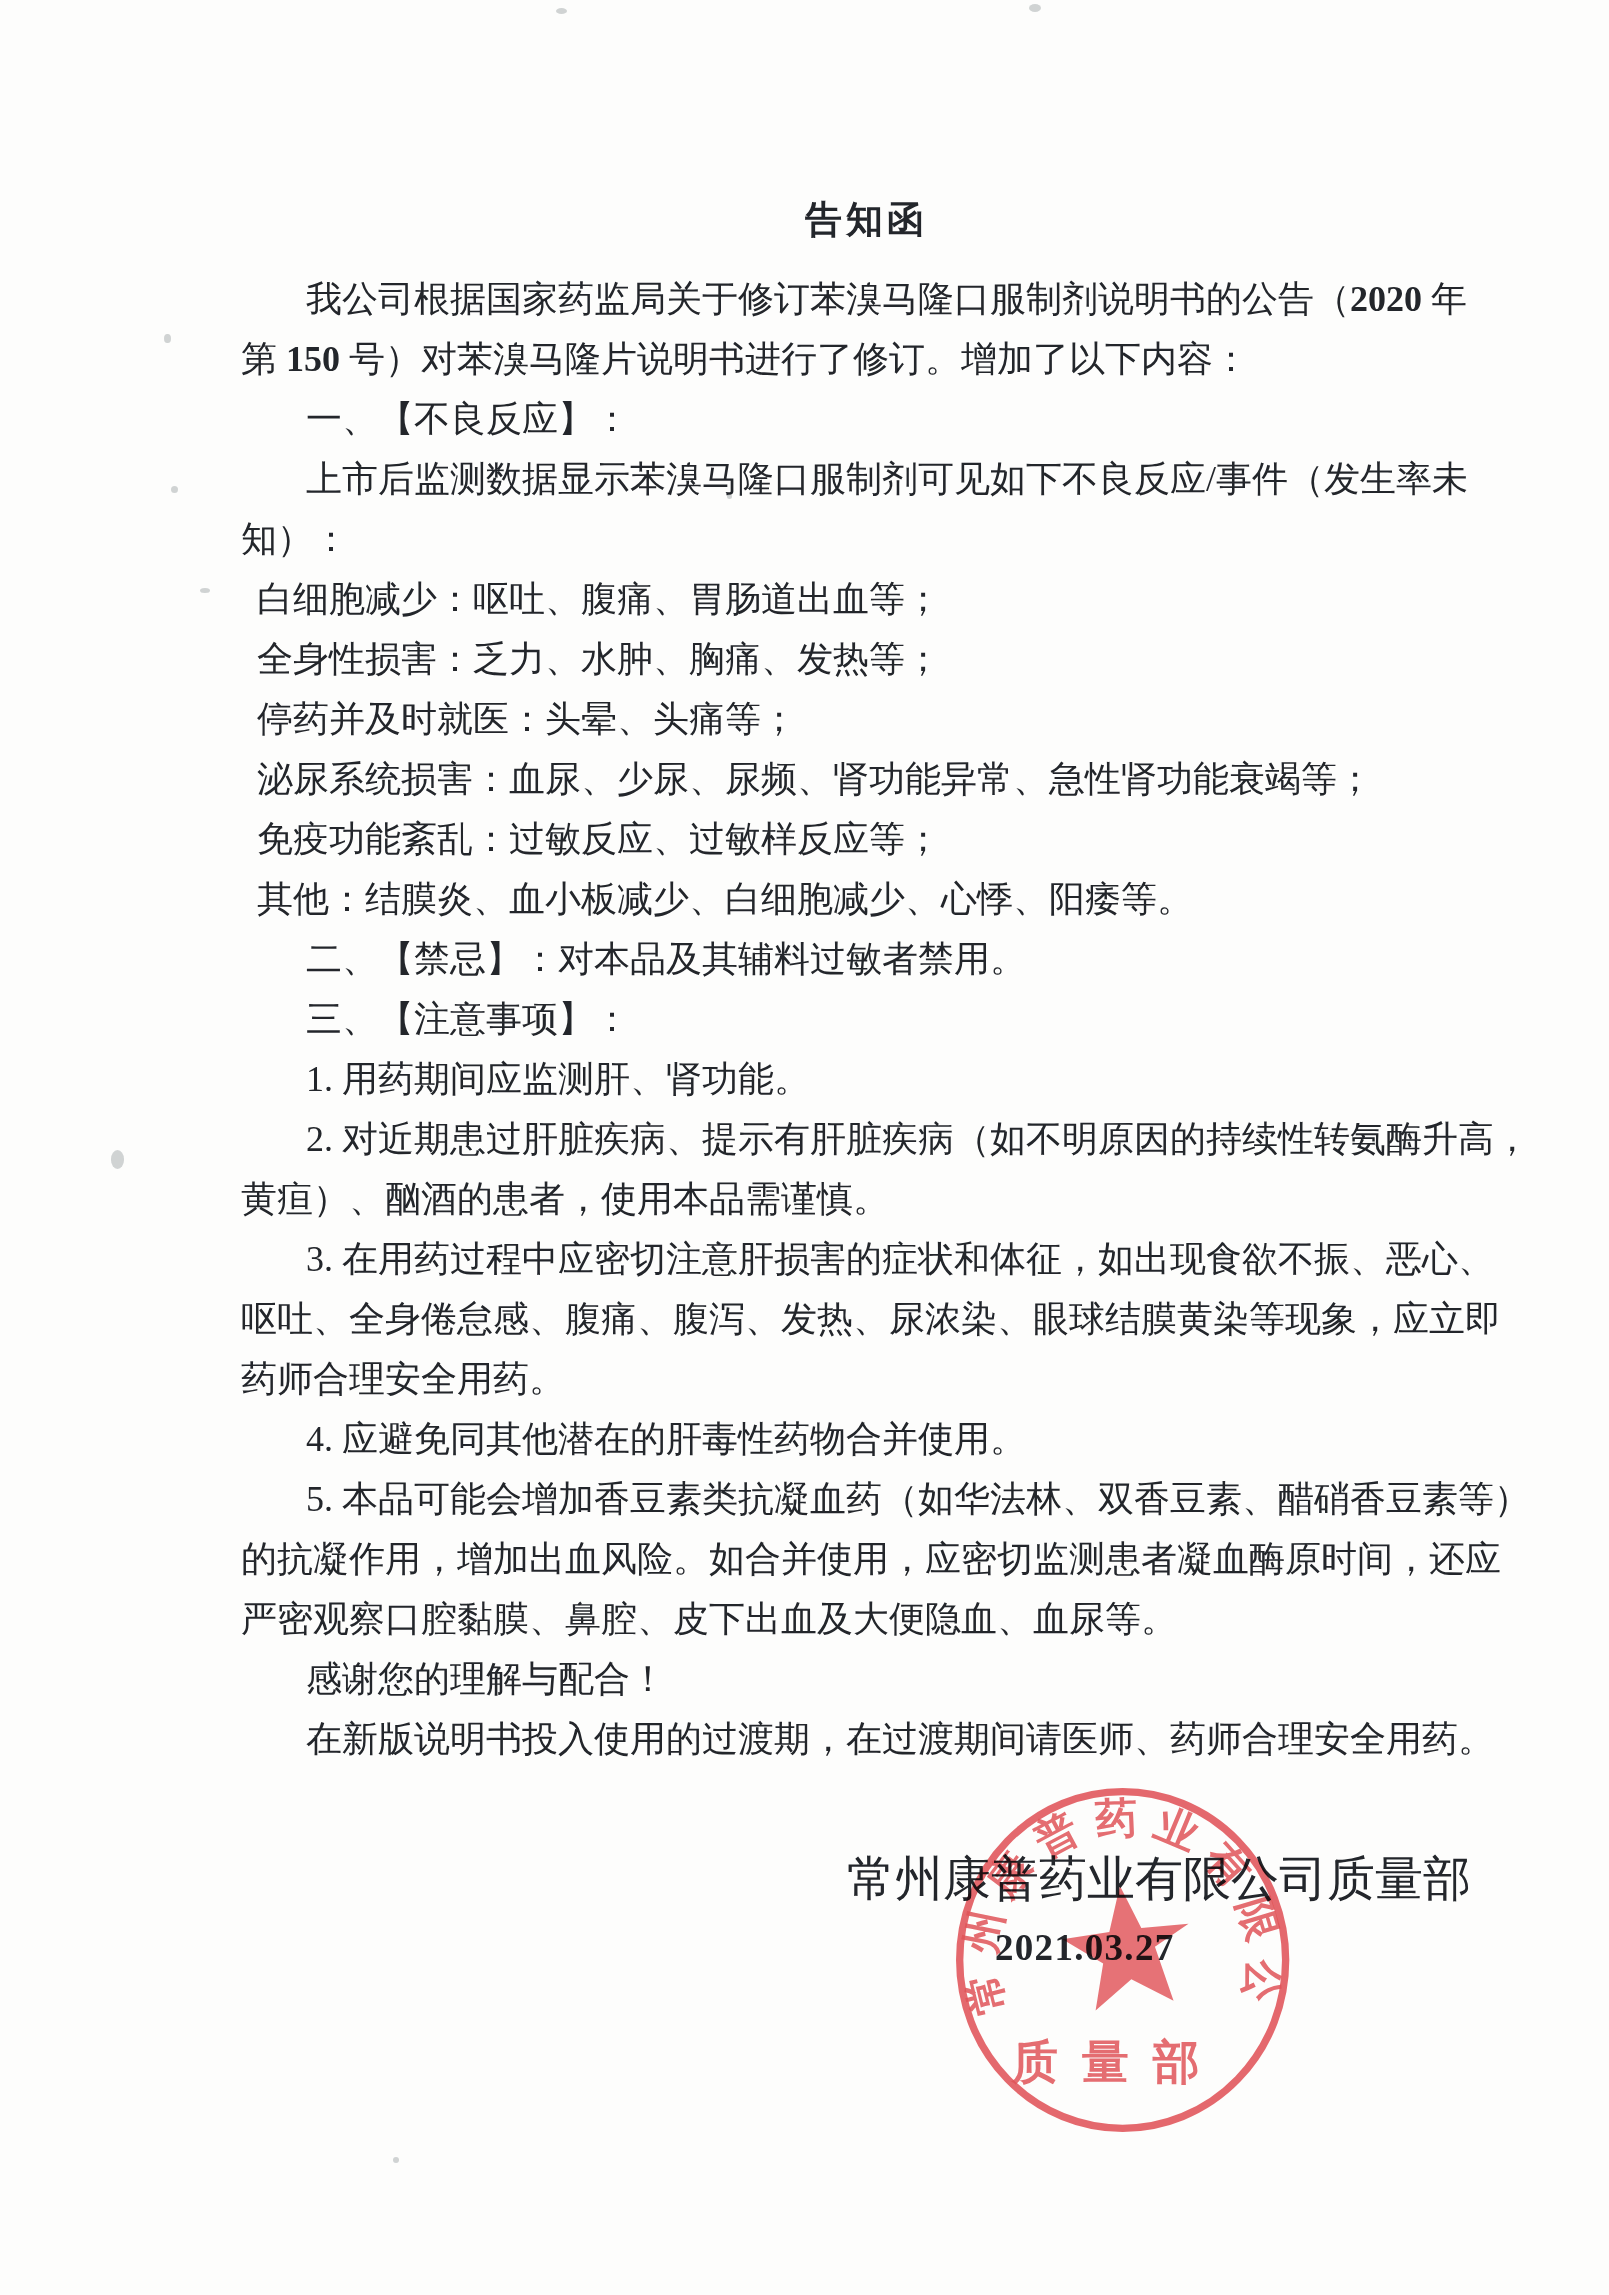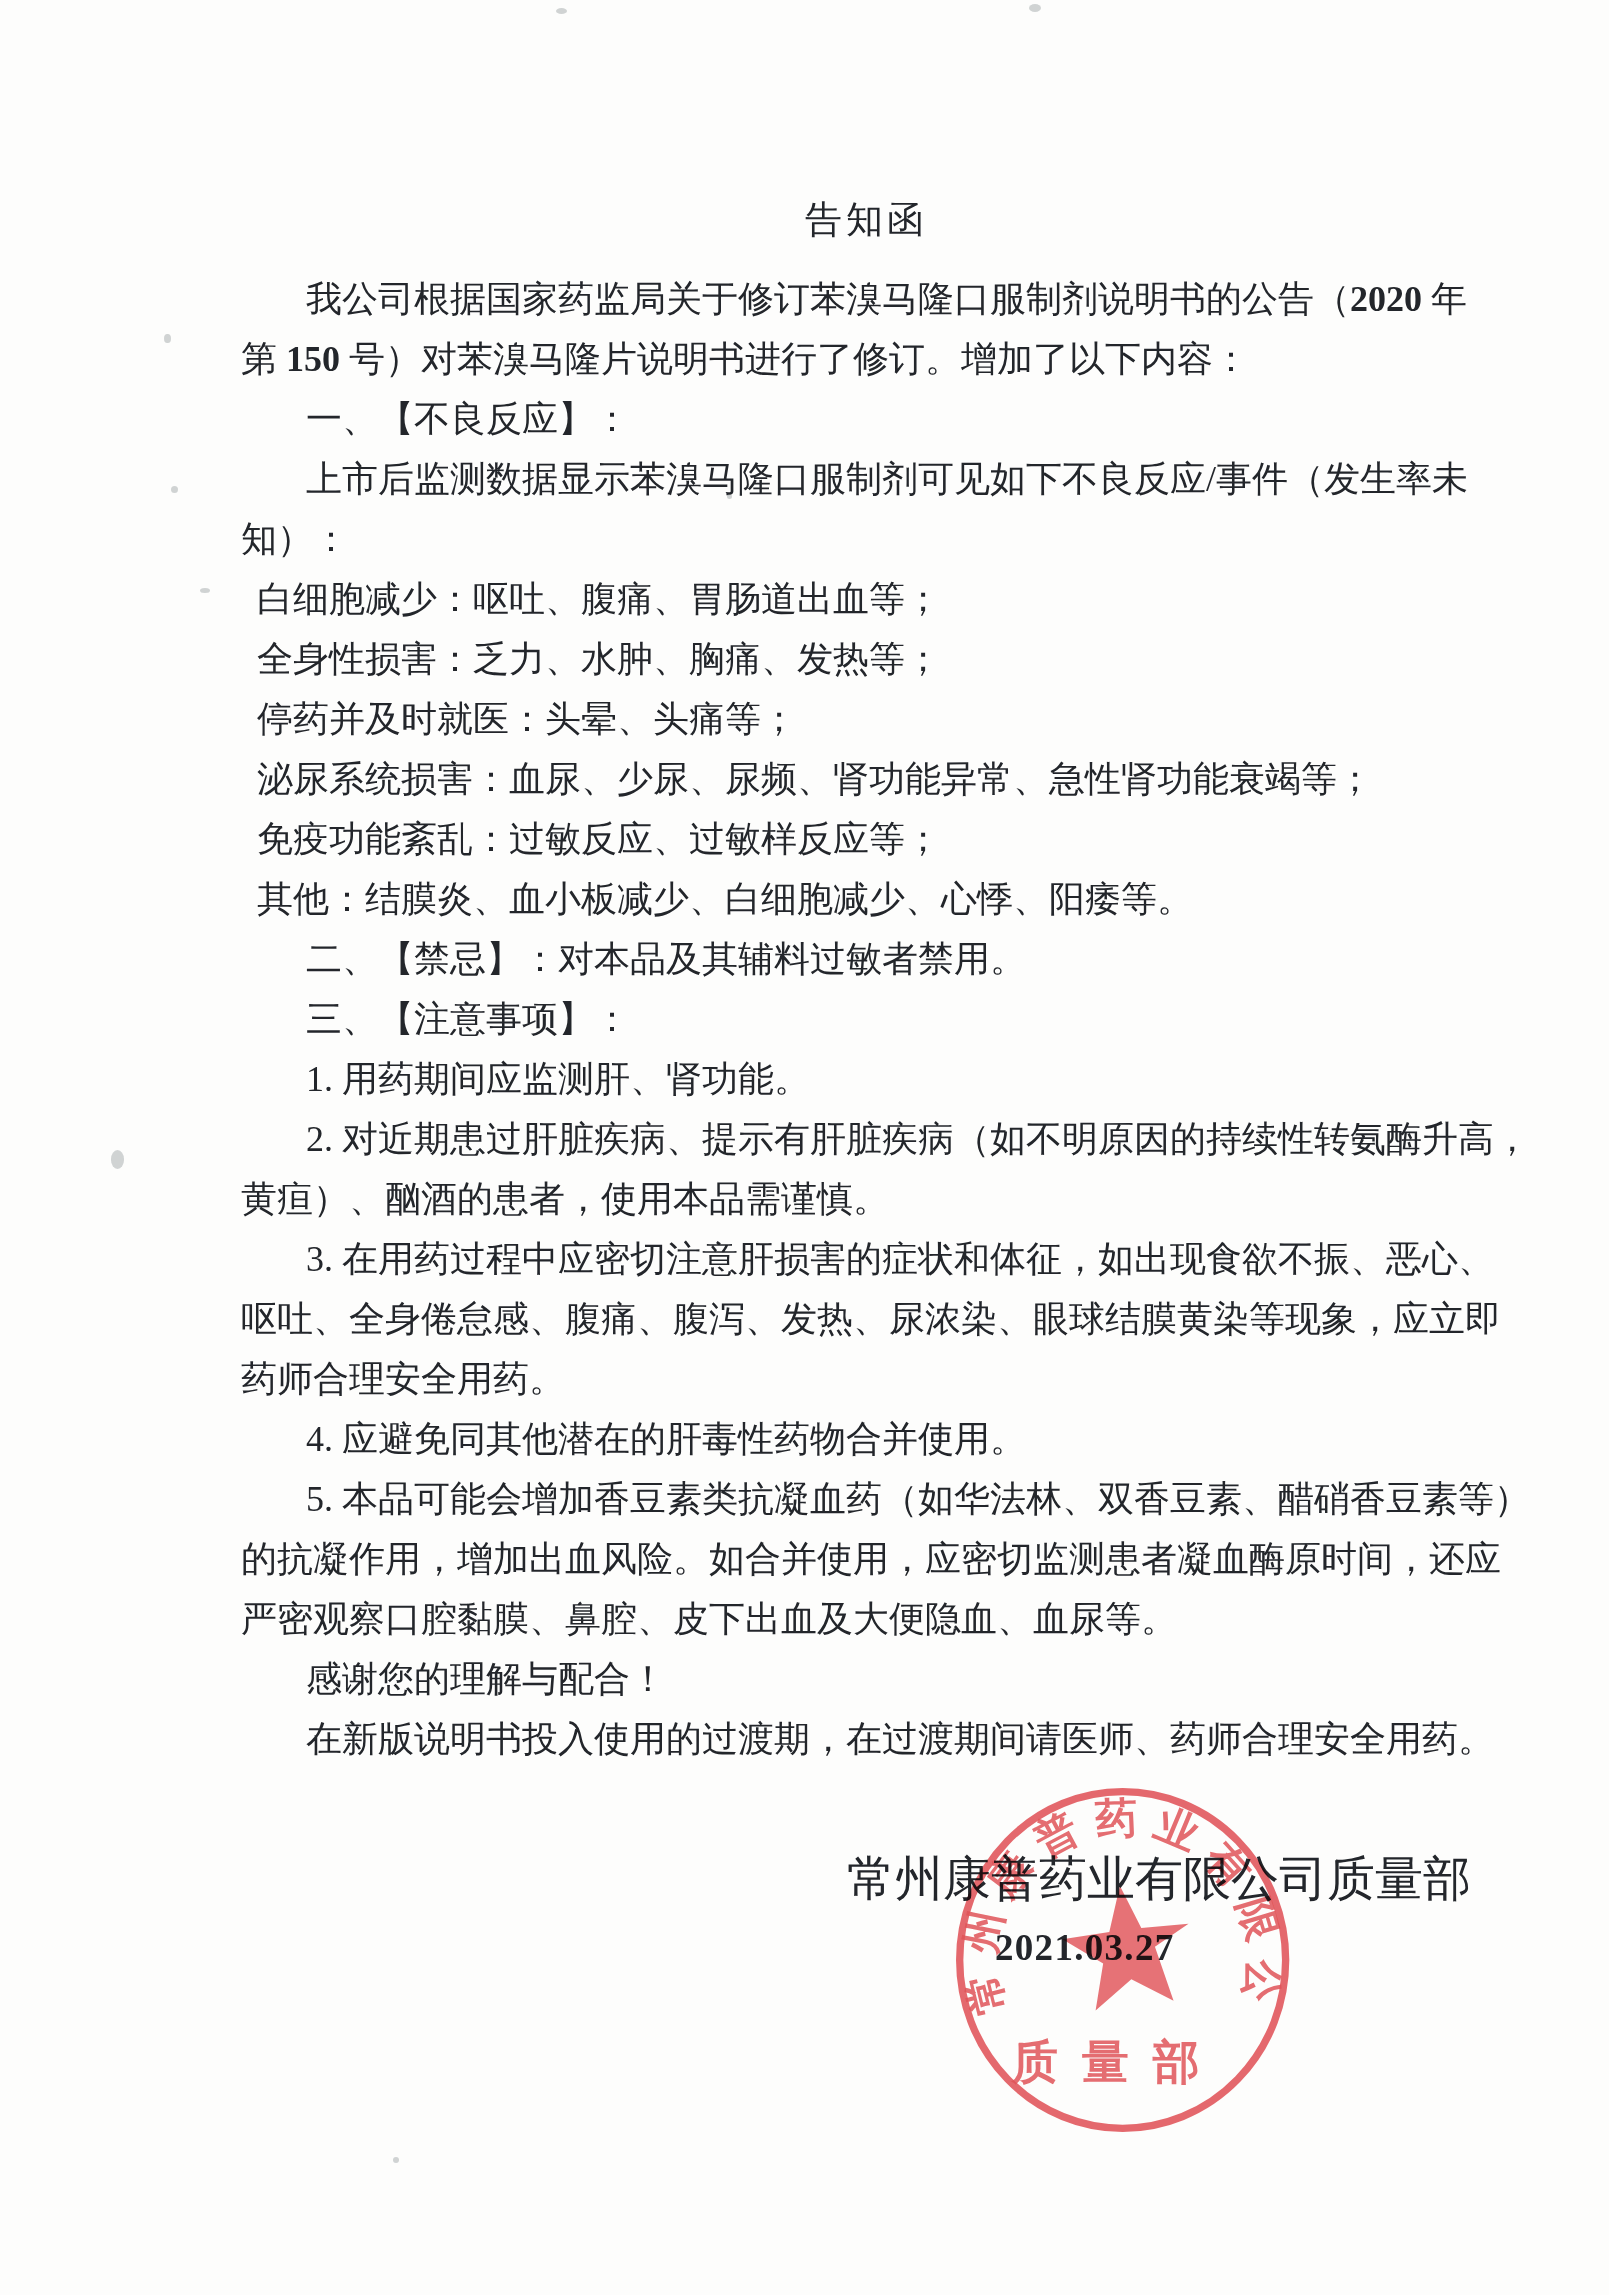--- a/index.html
+++ b/index.html
@@ -7,21 +7,21 @@
     position:relative;
     width:1609px;height:2295px;
     background:#fdfdfc;
     overflow:hidden;
     font-family:"Liberation Serif","DejaVu Serif",serif;
     color:#23262b;
   }
   #doc-title{
     position:absolute;
     left:805px;top:195px;
-    font-size:37px;font-weight:normal;
+    font-size:37px;font-weight:bold;
     letter-spacing:4px;
     white-space:nowrap;
   }
   #body-lines{
     position:absolute;
     left:0;top:269px;
     width:1279px;
   }
   .line{
     height:60px;line-height:60px;

